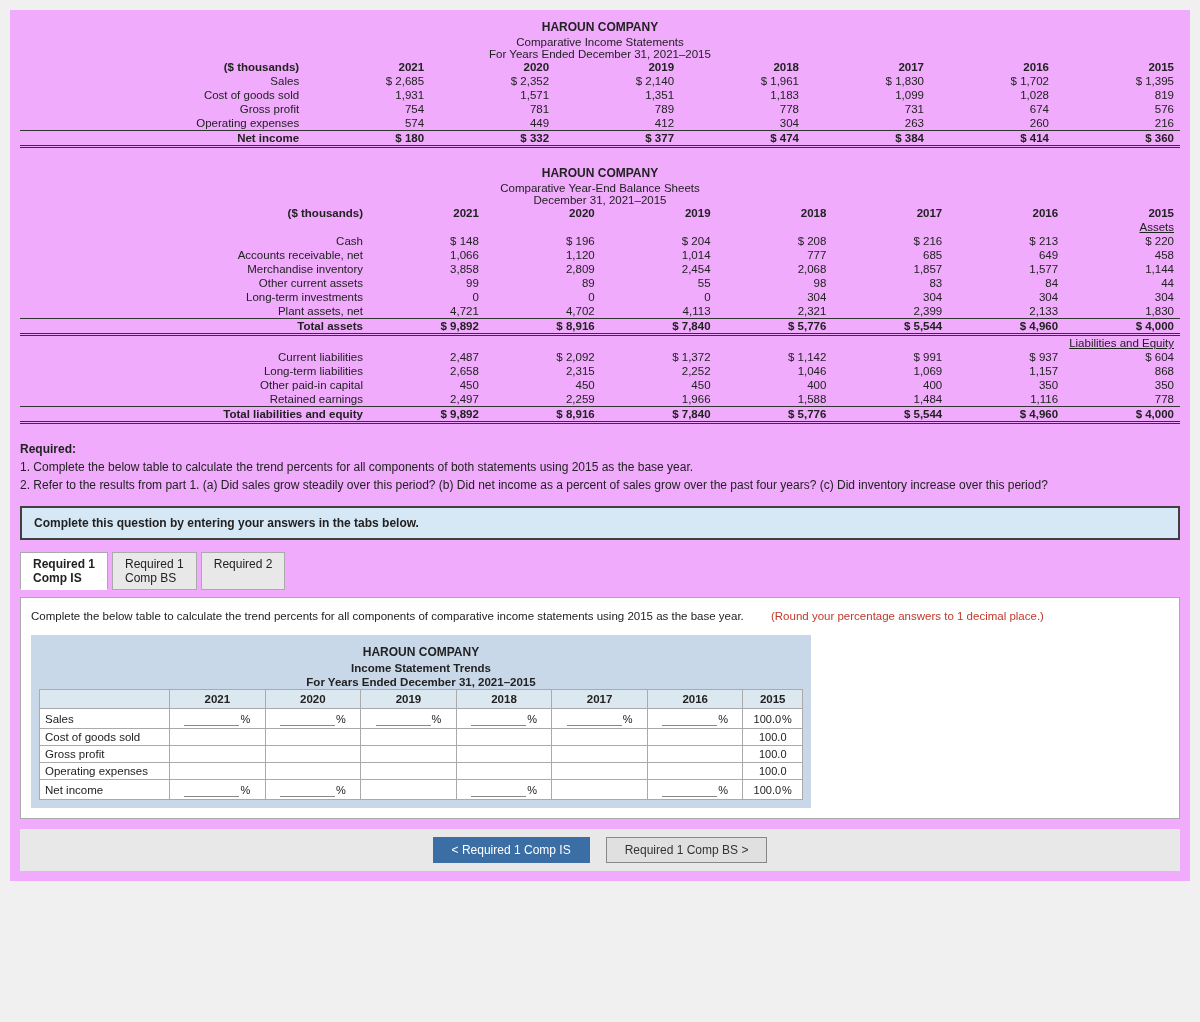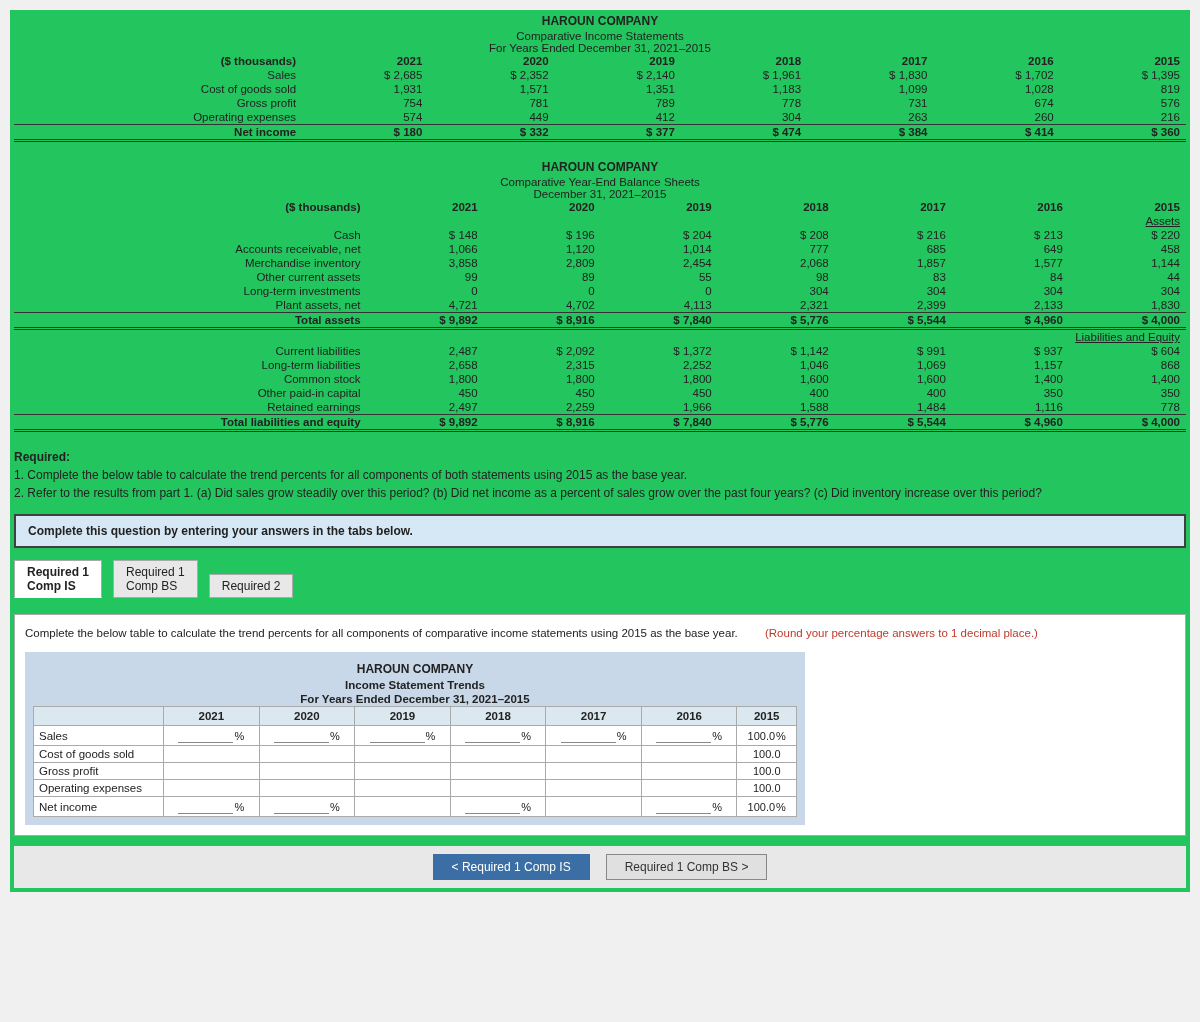--- a/index.html
+++ b/index.html
@@ -4,24 +4,24 @@
   <style>
     * { box-sizing: border-box; margin: 0; padding: 0; }
     body {
       font-family: Arial, sans-serif;
       font-size: 12px;
       background: #f0f0f0;
       padding: 10px;
       color: #222;
     }
     .page-container {
-      background: #22c55e;
+      background: #f0abfc;
       max-width: 1180px;
       margin: 0 auto;
-      padding: 4px;
+      padding: 10px;
     }
     
     .financial-section {
       margin-bottom: 16px;
     }
     .fin-table {
       width: 100%;
       border-collapse: collapse;
       font-size: 11.5px;
     }
@@ -66,23 +66,22 @@
       background: #d6e8f5;
       border: 2px solid #404040;
       padding: 8px 12px;
       font-size: 12px;
       font-weight: bold;
       margin-bottom: 12px;
     }
     
     .tabs-row {
       display: flex;
-      gap: 7px;
-      margin-bottom: 16px;
-      align-items: flex-end;
+      gap: 0;
+      margin-bottom: 7px;
     }
     .tab {
       border: 1px solid #aaa;
       background: #e8e8e8;
       padding: 4px 12px;
       font-size: 12px;
       cursor: pointer;
       margin-right: 4px;
       white-space: nowrap;
     }
@@ -384,30 +383,20 @@
             <td>Long-term liabilities</td>
             <td>2,658</td>
             <td>2,315</td>
             <td>2,252</td>
             <td>1,046</td>
             <td>1,069</td>
             <td>1,157</td>
             <td>868</td>
           </tr>
           <tr>
-            <td>Common stock</td>
-            <td>1,800</td>
-            <td>1,800</td>
-            <td>1,800</td>
-            <td>1,600</td>
-            <td>1,600</td>
-            <td>1,400</td>
-            <td>1,400</td>
-          </tr>
-          <tr>
             <td>Other paid-in capital</td>
             <td>450</td>
             <td>450</td>
             <td>450</td>
             <td>400</td>
             <td>400</td>
             <td>350</td>
             <td>350</td>
           </tr>
           <tr>

